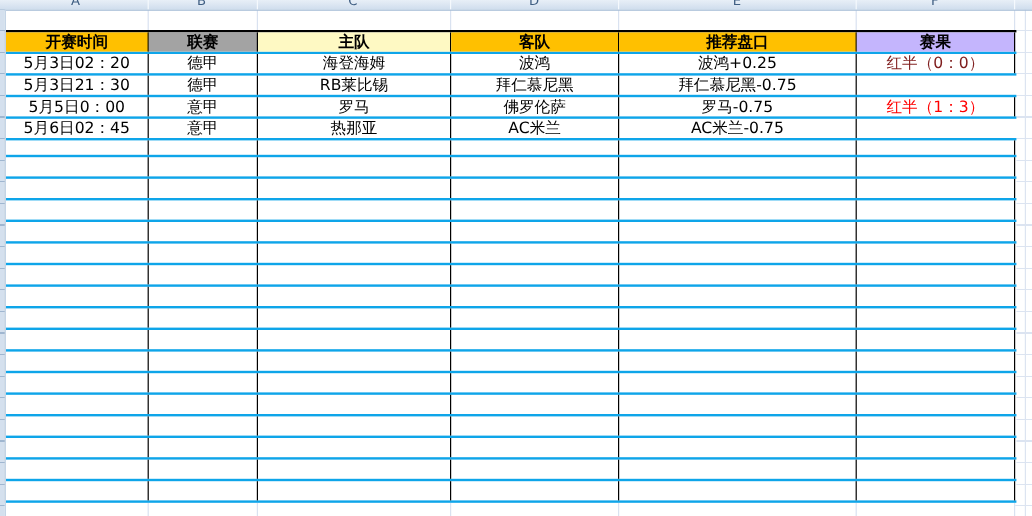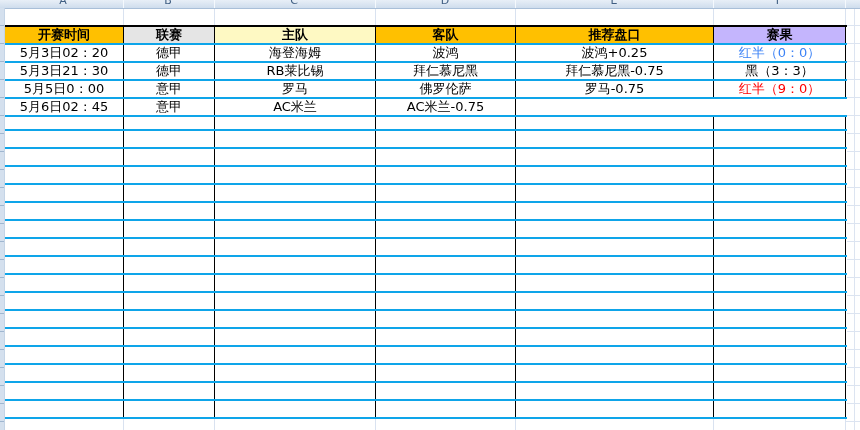--- a/index.html
+++ b/index.html
@@ -88,57 +88,57 @@
     </div>
 
   <div class="rowstrip"></div>
 
   <div class="rightgrid"></div>
   <div class="rightvline"></div>
 
   <div class="xtable">
     <div class="xrow r-header" id="header-row">
       <div style="background: rgb(255, 192, 0);">开赛时间</div>
-      <div style="background: #e5e5e5;">联赛</div>
+      <div style="background: #a3a3a3;">联赛</div>
       <div style="background: #fef9c3;">主队</div>
       <div style="background: rgb(255, 192, 0);">客队</div>
       <div style="background: rgb(255, 192, 0);">推荐盘口</div>
       <div style="background: #c4b5fd;">赛果</div>
     </div>
 
     <div class="xrow r-data">
       <div>5月3日02：20</div>
       <div>德甲</div>
       <div>海登海姆</div>
       <div>波鸿</div>
       <div>波鸿+0.25</div>
-      <div style="color: #3b82f6;">红半（0：0）</div>
+      <div style="color: #7f1d1d;">红半（0：0）</div>
     </div>
 
     <div class="xrow r-data">
       <div>5月3日21：30</div>
       <div>德甲</div>
       <div>RB莱比锡</div>
       <div>拜仁慕尼黑</div>
       <div>拜仁慕尼黑-0.75</div>
-      <div style="color: rgb(0, 0, 0);">黑（3：3）</div>
     </div>
 
     <div class="xrow r-data">
       <div>5月5日0：00</div>
       <div>意甲</div>
       <div>罗马</div>
       <div>佛罗伦萨</div>
       <div>罗马-0.75</div>
-      <div style="color: rgb(255, 0, 0);">红半（9：0）</div>
+      <div style="color: rgb(255, 0, 0);">红半（1：3）</div>
     </div>
 
     <div class="xrow r-data">
       <div>5月6日02：45</div>
       <div>意甲</div>
+      <div>热那亚</div>
       <div>AC米兰</div>
       <div>AC米兰-0.75</div>
     </div>
   <div class="xrow r-empty-first">
         <div></div>
         <div></div>
         <div></div>
         <div></div>
         <div></div>
         <div></div>

